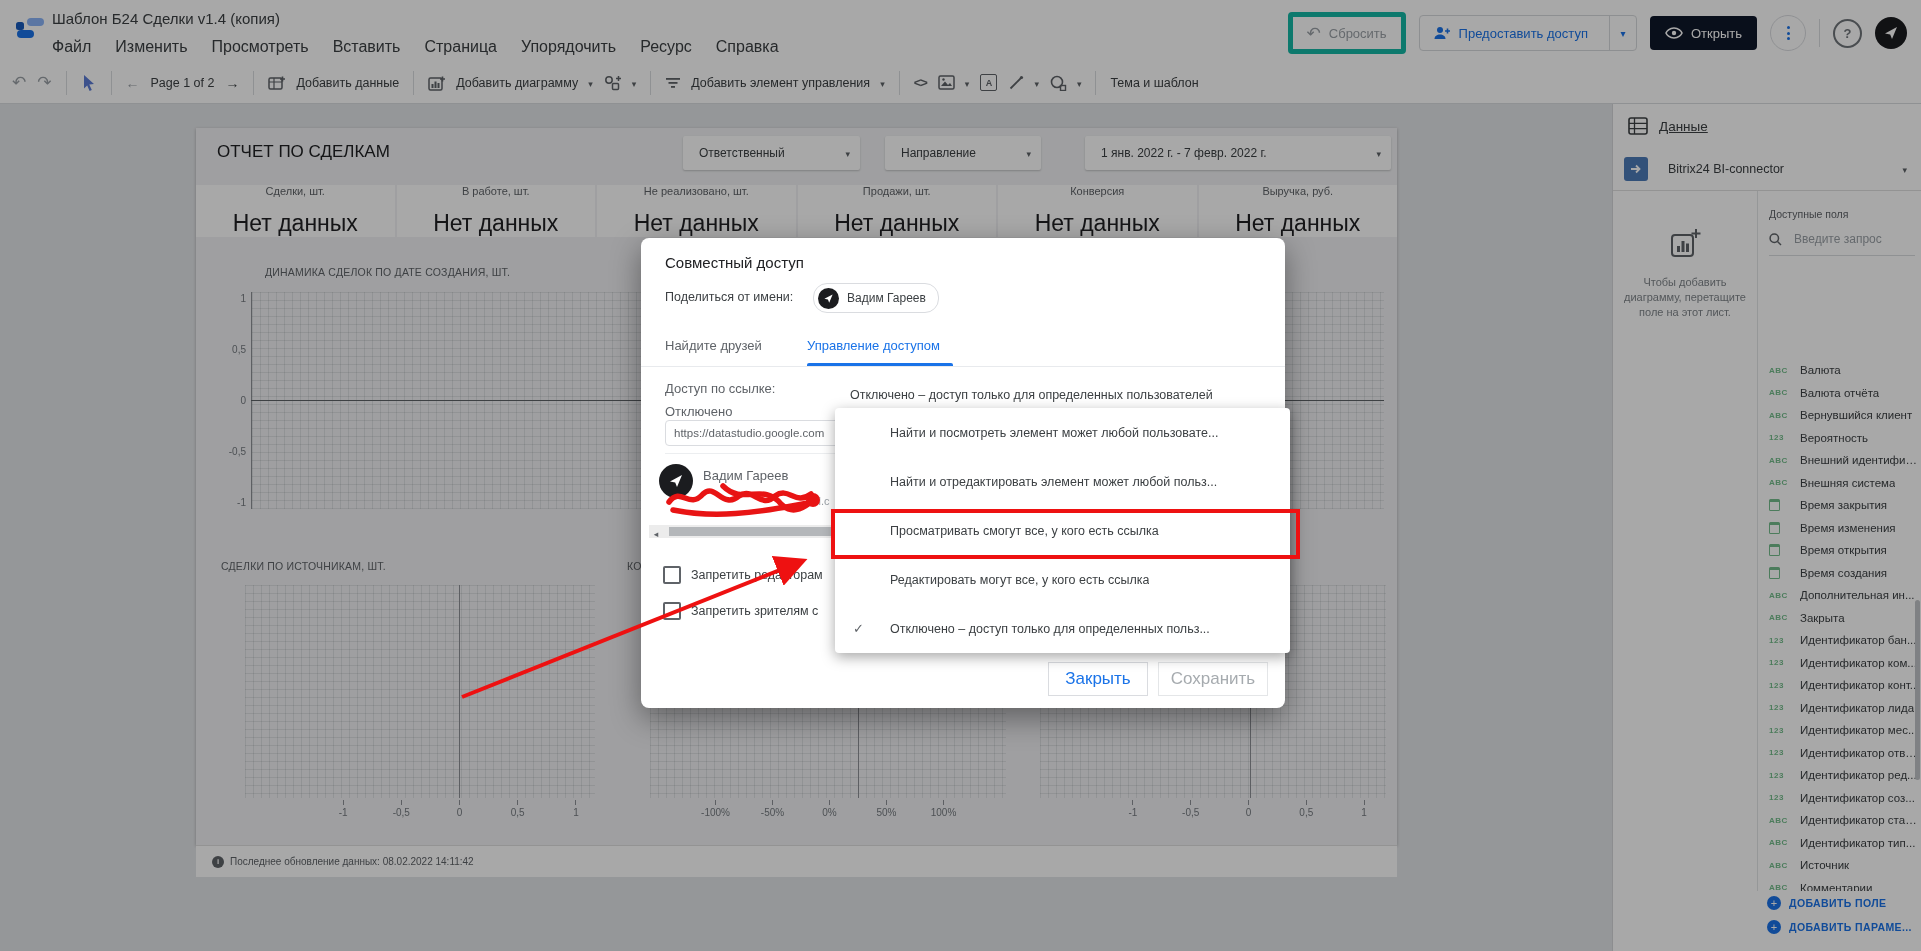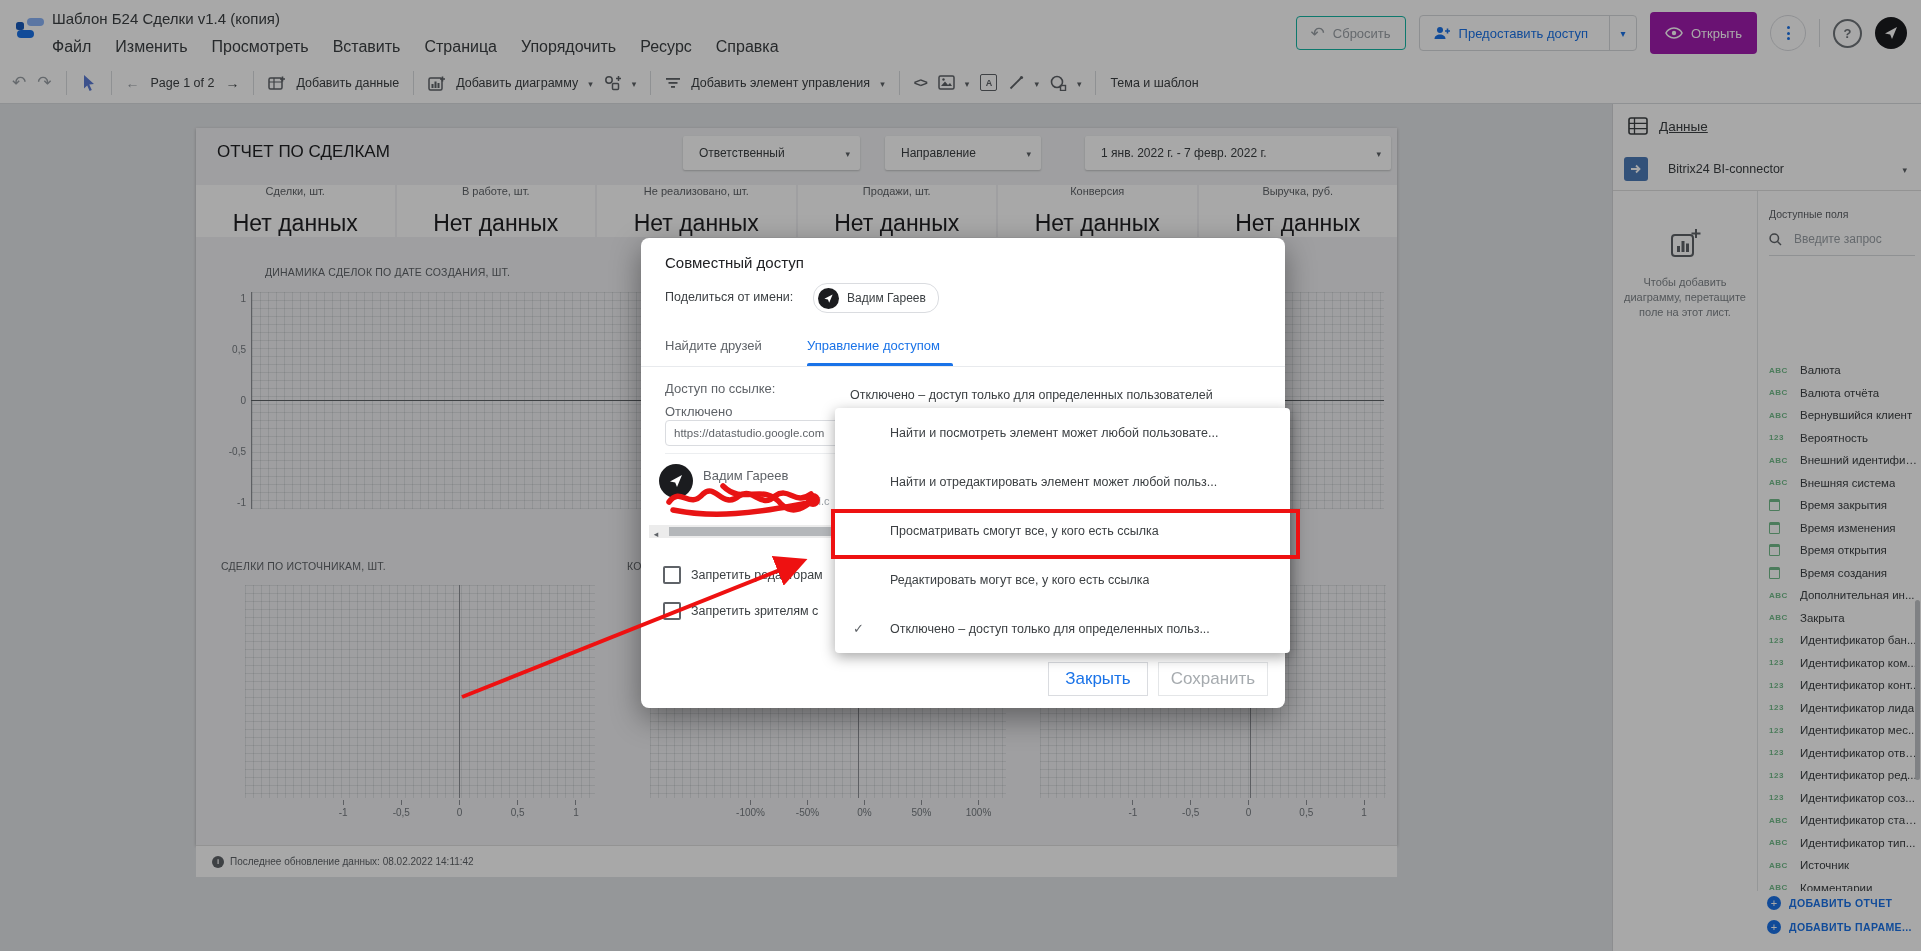--- a/index.html
+++ b/index.html
@@ -8,25 +8,25 @@
   .abs{position:absolute;}
   .trunc{white-space:nowrap;overflow:hidden;text-overflow:ellipsis;}
 
   
   #header{position:absolute;left:0;top:0;width:1921px;height:62px;background:#fff;}
   #app-title{position:absolute;left:52px;top:10px;font-size:15px;color:#3c4043;}
   #menubar{position:absolute;left:52px;top:38px;display:flex;gap:24px;font-size:16px;color:#3c4043;}
   .menu-item{cursor:default;}
   #header-right{position:absolute;right:14px;top:12px;display:flex;align-items:center;gap:13px;}
   .btn{display:flex;align-items:center;gap:8px;border-radius:4px;font-size:13px;}
-  #reset-btn{height:32px;padding:0 14px;border:1px solid #14b8a6;color:#9aa0a6;}
+  #reset-btn{height:32px;padding:0 14px;border:5px solid #14b8a6;color:#9aa0a6;}
   #share-btn{height:34px;border:1px solid #d7d9dc;background:#fff;color:#1a73e8;font-weight:500;overflow:hidden;}
   #share-btn .seg1{display:flex;align-items:center;gap:8px;padding:0 13px;height:100%;}
   #share-btn .seg2{display:flex;align-items:center;justify-content:center;width:26px;height:100%;border-left:1px solid #d7d9dc;}
-  #open-btn{height:42px;padding:0 15px;background:#a21caf;color:#fff;font-weight:500;}
+  #open-btn{height:34px;padding:0 15px;background:#0f172a;color:#fff;font-weight:500;}
   #kebab-btn{width:34px;height:34px;border:1px solid #dadce0;border-radius:50%;display:flex;flex-direction:column;align-items:center;justify-content:center;gap:2.5px;}
   #kebab-btn i{width:3px;height:3px;border-radius:50%;background:#1a73e8;}
   .vdiv{width:1px;height:28px;background:#dadce0;}
   #help-btn{width:25px;height:25px;border:2px solid #70757a;border-radius:50%;color:#70757a;
             display:flex;align-items:center;justify-content:center;font-size:13px;font-weight:700;}
   #help-btn::before{content:"?";}
   .avatar{border-radius:50%;background:#1b1c1f;display:flex;align-items:center;justify-content:center;}
   #user-avatar{width:32px;height:32px;}
 
   
@@ -387,21 +387,21 @@
 
           <span>0,5</span>
 
           <span>1</span>
 
       </div>
 
       <div class="chart-title" style="left:431px;top:432px;">КОН</div>
       <div class="grid-bg abs" style="left:454px;top:457px;width:356px;height:213px;"></div>
       <div class="vaxis" style="left:662px;top:457px;height:213px;"></div>
-      <div class="xtick-row" style="left:526px;top:672px;width:285px;">
+      <div class="xtick-row" style="left:491px;top:672px;width:285px;">
 
           <span>-100%</span>
 
           <span>-50%</span>
 
           <span>0%</span>
 
           <span>50%</span>
 
           <span>100%</span>
@@ -606,21 +606,21 @@
             <span class="field-name trunc">Название сделки</span>
           </div>
 
       </div>
     </div>
 
     <div id="field-scrollbar"></div>
 
     <div class="add-row" style="top:787px;">
       <span class="add-plus"></span>
-      <span class="add-label">ДОБАВИТЬ ОТЧЕТ</span>
+      <span class="add-label">ДОБАВИТЬ ПОЛЕ</span>
     </div>
     <div class="add-row" style="top:811px;">
       <span class="add-plus"></span>
       <span class="add-label trunc">ДОБАВИТЬ ПАРАМЕ...</span>
     </div>
   </div>
 
   <div id="scrim"></div>
 
   <div id="dialog">

